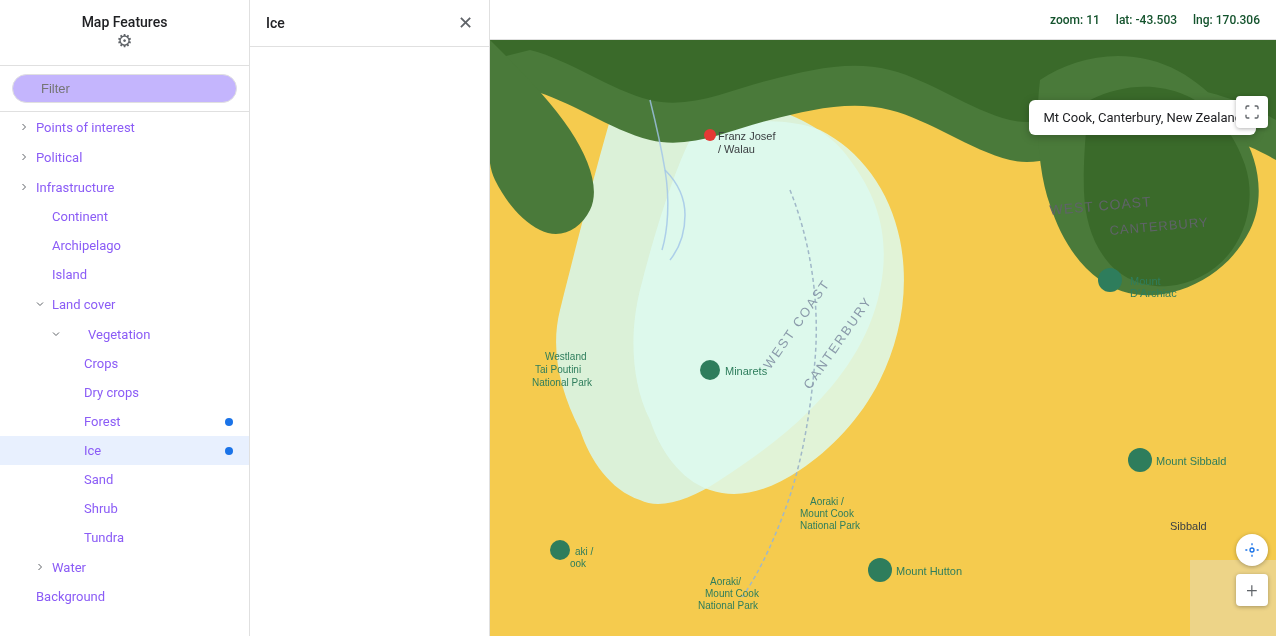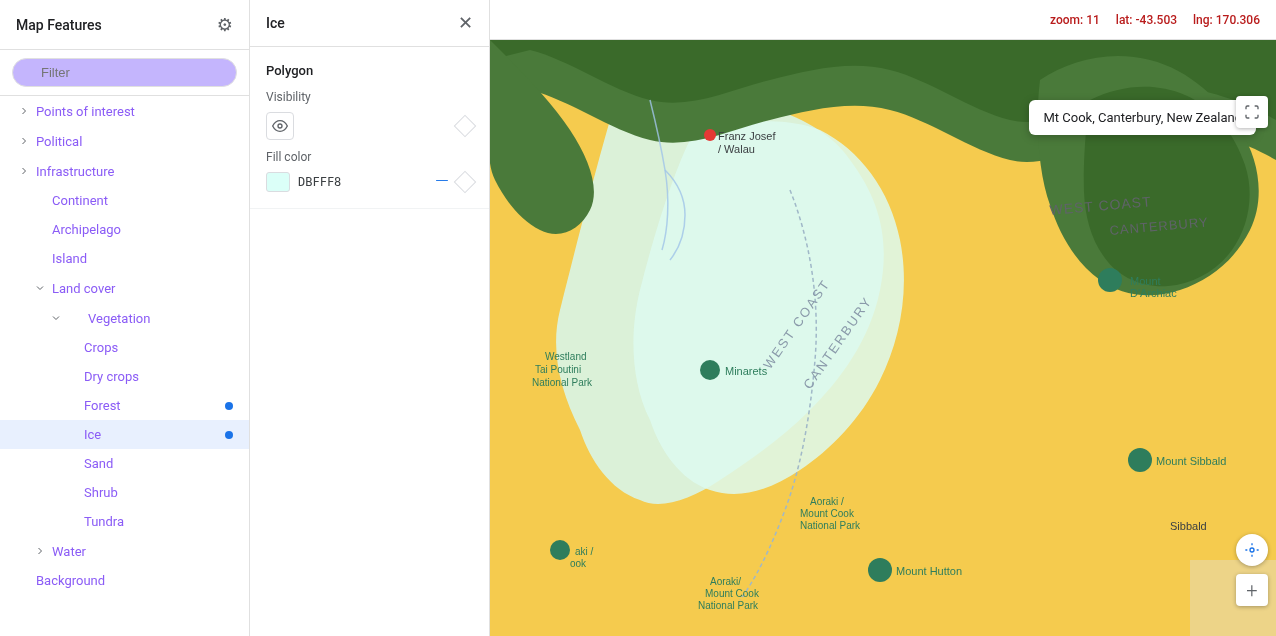--- a/index.html
+++ b/index.html
@@ -14,20 +14,21 @@
       display: flex;
       flex-direction: column;
       overflow-y: auto;
     }
     .sidebar-header {
       display: flex;
       align-items: center;
       justify-content: space-between;
       padding: 14px 16px;
       border-bottom: 1px solid #e0e0e0;
+      flex-direction: column;
     }
     .sidebar-title {
       font-size: 14px;
       font-weight: 500;
       color: #202124;
     }
     .filter-bar {
       padding: 8px 12px;
       border-bottom: 1px solid #e0e0e0;
     }
@@ -204,21 +205,21 @@
       display: flex;
       align-items: center;
       justify-content: flex-end;
       padding: 0 16px;
       z-index: 10;
       border-bottom: 1px solid #e0e0e0;
       font-size: 12px;
       color: #5f6368;
       gap: 16px;
     }
-    .map-coords span { color: #b91c1c; font-weight: 500; }
+    .map-coords span { color: #14532d; font-weight: 500; }
     .map-canvas {
       position: absolute;
       top: 40px;
       left: 0; right: 0; bottom: 0;
       overflow: hidden;
     }
 
     
     .map-tooltip {
       position: absolute;
@@ -417,46 +418,20 @@
         <span style="width: 20px; display: inline-block;"></span>
         <span class="nav-item-label">Background</span>
       </div>
     </div>
 </div>
 
 <div class="detail-panel">
   <div class="detail-header">
     <span class="detail-title">Ice</span>
     <span class="detail-close">✕</span>
-  </div>
-  <div class="detail-section">
-    <div class="detail-type">Polygon</div>
-
-    <div class="detail-label">Visibility</div>
-    <div class="detail-row">
-      <div class="visibility-icon">
-        <svg width="16" height="16" viewBox="0 0 24 24" fill="none" stroke="#5f6368" stroke-width="2">
-            <path d="M1 12s4-8 11-8 11 8 11 8-4 8-11 8-11-8-11-8z"></path>
-            <circle cx="12" cy="12" r="3"></circle>
-          </svg>
-      </div>
-      <div class="diamond-icon"></div>
-    </div>
-
-    <div class="detail-label">Fill color</div>
-    <div class="fill-color-row">
-      <div class="fill-color-inner">
-        <div class="color-swatch" id="color-swatch" style="background: rgb(219, 255, 248);"></div>
-        <span class="color-value">DBFFF8</span>
-      </div>
-      <div style="display:flex;align-items:center;gap:8px;">
-        <span class="fill-dash">—</span>
-        <div class="diamond-icon"></div>
-      </div>
-    </div>
   </div>
 </div>
 
 <div class="map-area">
   <div class="map-topbar">
     <span class="map-coords">
       <span>zoom:</span>&nbsp;<span>11</span>
     </span>
     <span class="map-coords">
       <span>lat:</span>&nbsp;<span>-43.503</span>

